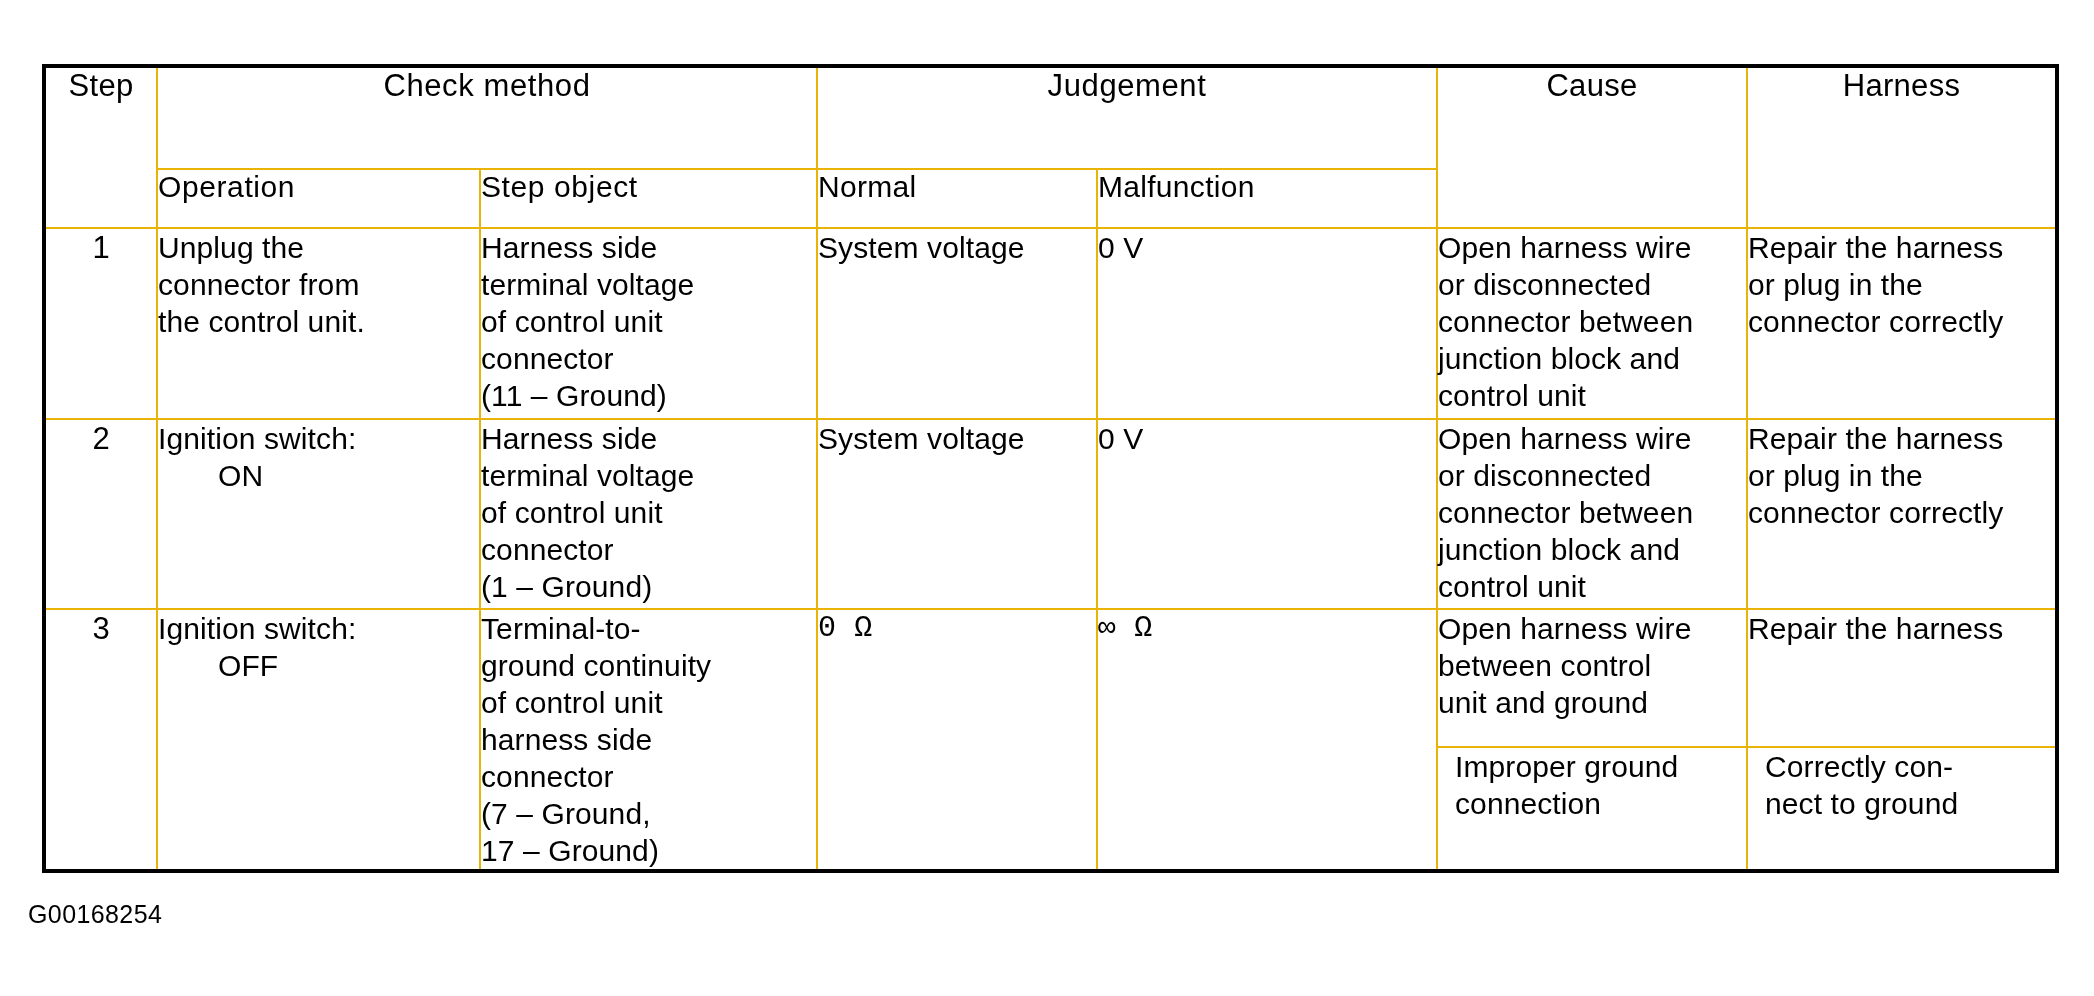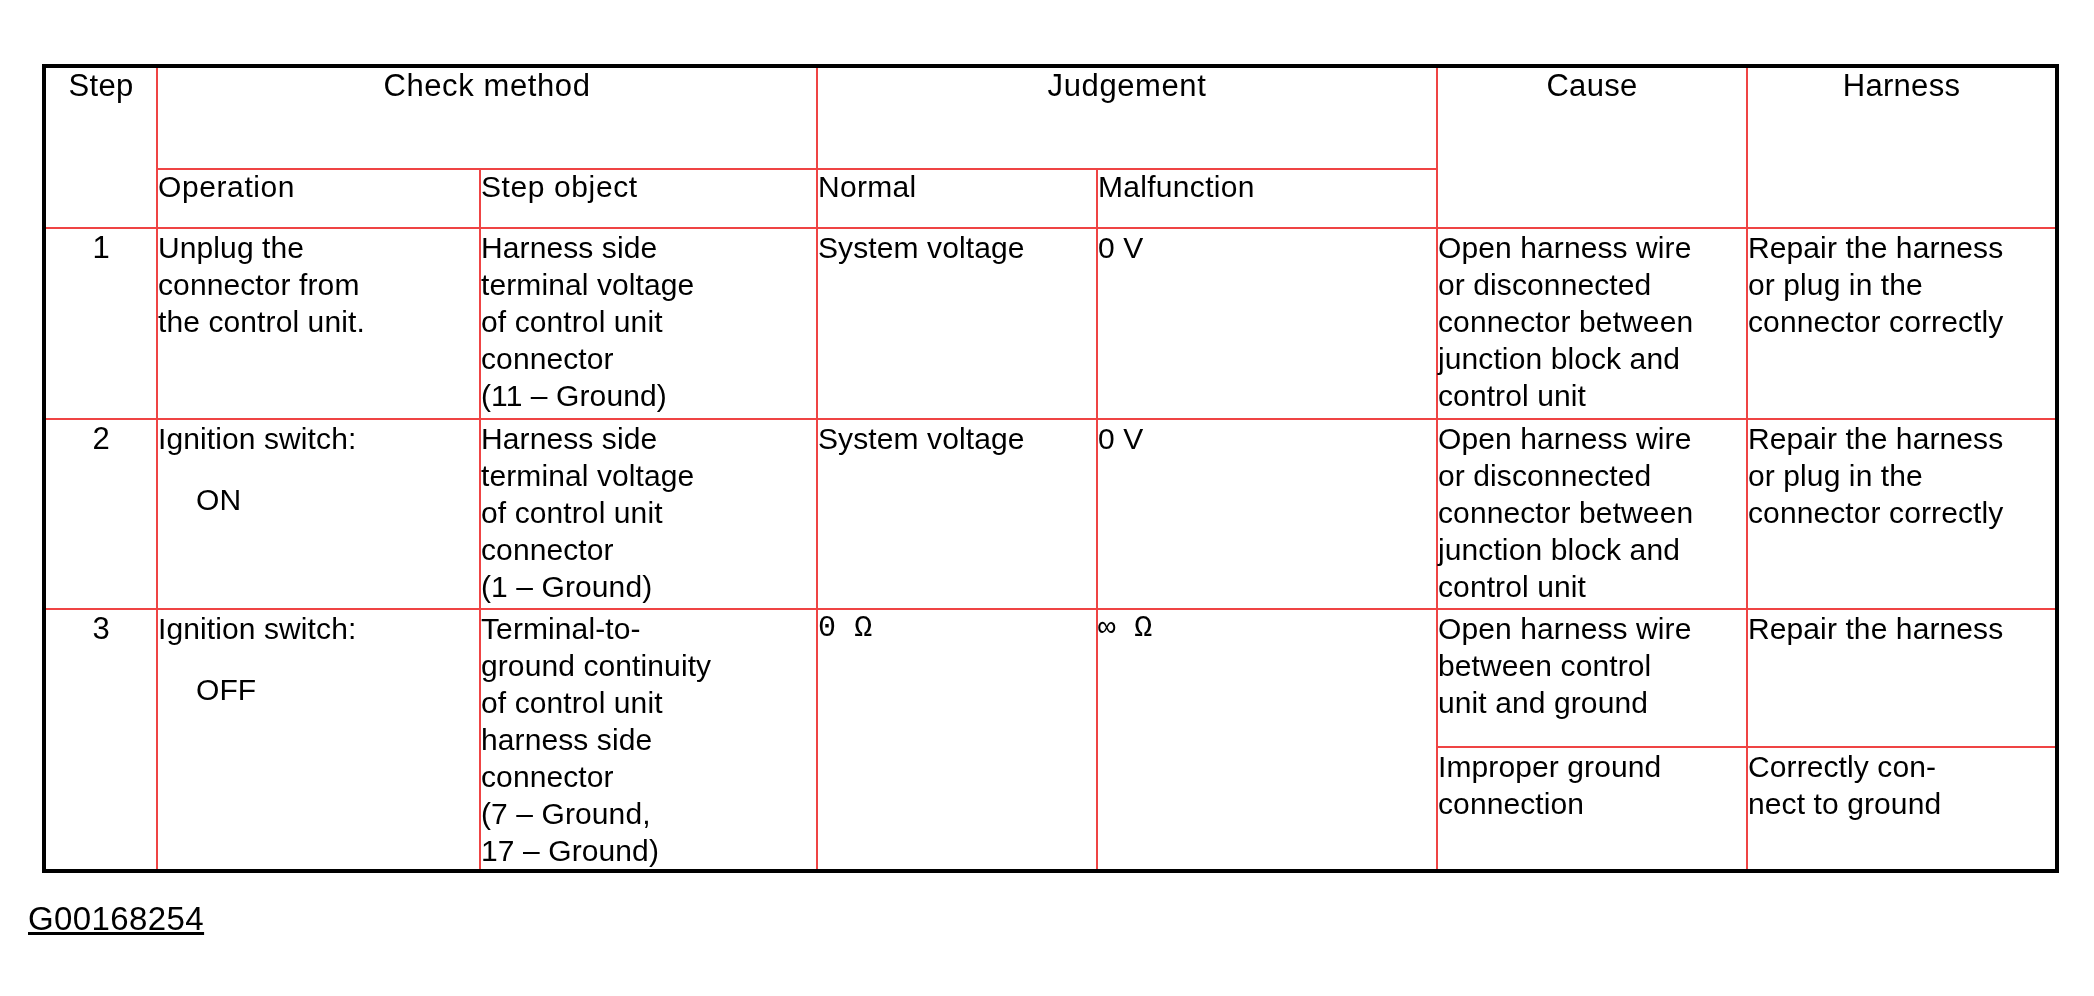--- a/index.html
+++ b/index.html
@@ -27,21 +27,21 @@
   .diag-table {
     position: absolute;
     left: 42px;
     top: 64px;
     width: 2013px;
     border-collapse: collapse;
     table-layout: fixed;
     border: 4px solid #000;
   }
   .diag-table td, .diag-table th {
-    border: 2px solid #ef4444;
+    border: 2px solid #eab308;
     vertical-align: top;
     padding: 0;
     font-weight: normal;
     background: #fff;
   }
 
   
   .col-step      { width: 113px; }
   .col-operation { width: 323px; }
   .col-object    { width: 337px; }
@@ -89,34 +89,33 @@
   .cell-step {
     font-size: 31px;
     line-height: 37px;
     padding: 10px 0 14px 0;
     text-align: center;
   }
   .row-1 .cell, .row-1 .cell-step { height: 189px; }
   .row-2 .cell, .row-2 .cell-step { height: 188px; }
   .row-3 .cell, .row-3 .cell-step { height: 239px; }
   .sub-a .cell { height: 117px; }
-  .sub-b .cell { height: 104px; }
-
-  .indent { padding-left: 38px; display: inline-block; margin-top: 24px; }
+  .sub-b .cell { height: 104px; padding-left: 17px; }
+
+  .indent { padding-left: 60px; display: inline-block; }
 
   .ohm { font-family: Liberation Mono, monospace; font-size: 30px; }
 
   
   .fig-code {
     position: absolute;
     left: 28px;
     top: 900px;
-    font-size: 33px;
+    font-size: 25px;
     letter-spacing: 0.4px;
-    text-decoration: underline;
   }
 </style>
 </head>
 <body>
 
 <div id="sheet">
 
   <table class="diag-table">
     <colgroup>
       <col class="col-step">

